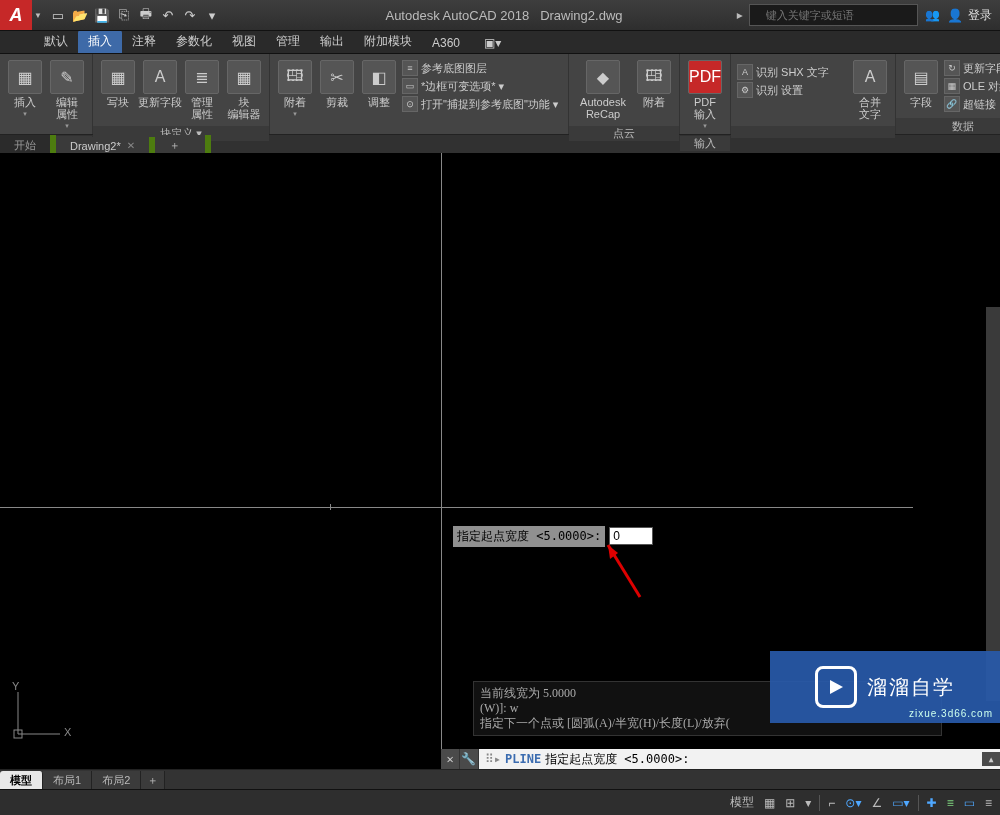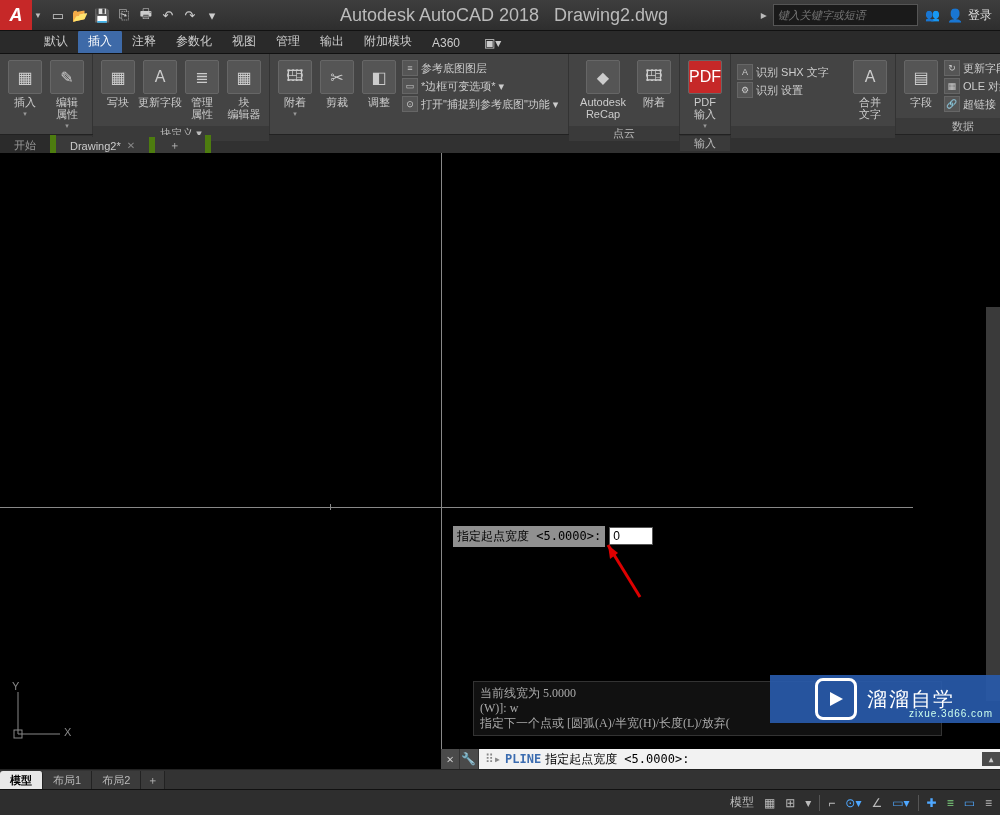--- a/index.html
+++ b/index.html
@@ -2,23 +2,23 @@
 <html><head>
 <meta charset="utf-8">
 <style>
   html,body{margin:0;padding:0;width:1000px;height:815px;background:#222;font-family:"Microsoft YaHei",Arial,sans-serif;font-size:12px;color:#ccc;overflow:hidden;position:relative}
   
   .titlebar{height:30px;background:linear-gradient(#3e3e3e,#2e2e2e);display:flex;align-items:center;position:relative;border-bottom:1px solid #111}
   .logo{width:32px;height:30px;background:#c62828;color:#fff;display:flex;align-items:center;justify-content:center;font-size:18px;font-weight:bold;font-style:italic}
   .logo-drop{width:12px;height:30px;display:flex;align-items:center;justify-content:center;color:#bbb;font-size:8px}
   .qat{display:flex;gap:6px;padding:0 6px}
   .qat .qicon{width:16px;height:16px;display:flex;align-items:center;justify-content:center;color:#ccc;font-size:13px}
-  .title-center{position:absolute;left:8px;right:0;text-align:center;pointer-events:none;color:#bbb;font-size:18px}
+  .title-center{position:absolute;left:8px;right:0;text-align:center;pointer-events:none;color:#bbb;font-size:13px}
   .title-right{margin-left:auto;display:flex;align-items:center;gap:6px;padding-right:8px}
-  .searchbox{width:135px;height:18px;background:#1a1a1a;border:1px solid #555;color:#888;padding:1px 4px;font-size:11px;font-style:italic}
+  .searchbox{width:135px;height:18px;background:#1a1a1a;border:1px solid #555;color:#888;padding:1px 16px;font-size:11px;}
   .login{color:#ddd;font-size:12px;display:flex;align-items:center;gap:4px}
   .login .ico{font-size:13px}
   .search-ico{width:18px;height:18px;color:#ccc;display:flex;align-items:center;justify-content:center}
   
   .menutabs{height:22px;background:#2a2a2a;display:flex;align-items:flex-end;padding-left:34px;border-bottom:1px solid #111}
   .mtab{padding:3px 10px;color:#ccc;cursor:default;font-size:12px}
   .mtab.active{background:#3e6aa8;color:#fff;border-radius:3px 3px 0 0}
   
   .ribbon{height:80px;background:#444;display:flex;border-bottom:1px solid #222}
   .panel{border-right:1px solid #333;display:flex;flex-direction:column;height:80px}
@@ -62,21 +62,21 @@
   .ltab{padding:2px 10px;background:#3b3b3b;border-right:1px solid #222;color:#bbb}
   .ltab.active{background:#e8e8e8;color:#000;font-weight:bold;border-radius:3px 3px 0 0}
   .ltab.add{padding:2px 6px}
   
   .statusbar{position:absolute;left:0;right:0;bottom:0;height:25px;background:#2e2e2e;display:flex;align-items:center;justify-content:flex-end;gap:6px;padding:0 6px;border-top:1px solid #111}
   .statusbar .sitem{color:#bbb;font-size:12px;padding:0 2px;display:flex;align-items:center;gap:2px}
   .statusbar .sep{width:1px;height:16px;background:#555}
   .statusbar .blue{color:#4fa8ff}
   .statusbar .green{color:#7fd47f}
   
-  .watermark{position:absolute;right:0;bottom:46px;width:230px;height:48px;background:rgba(40,90,170,.92);color:#fff;display:flex;align-items:center;justify-content:center;gap:10px;font-size:20px;letter-spacing:2px}
+  .watermark{position:absolute;right:0;bottom:46px;width:230px;height:72px;background:rgba(40,90,170,.92);color:#fff;display:flex;align-items:center;justify-content:center;gap:10px;font-size:20px;letter-spacing:2px}
   .watermark .play{width:36px;height:36px;border:3px solid #fff;border-radius:8px;display:flex;align-items:center;justify-content:center}
   .watermark .sub{position:absolute;right:7px;bottom:4px;font-size:10px;letter-spacing:1px;color:#cfe}
   .scroll-v{position:absolute;top:154px;right:0;width:14px;bottom:68px;background:#3a3a3a}
 </style>
 </head>
 <body>
 
 <div class="titlebar">
   <div class="logo">A</div>
   <div class="logo-drop">▼</div>

